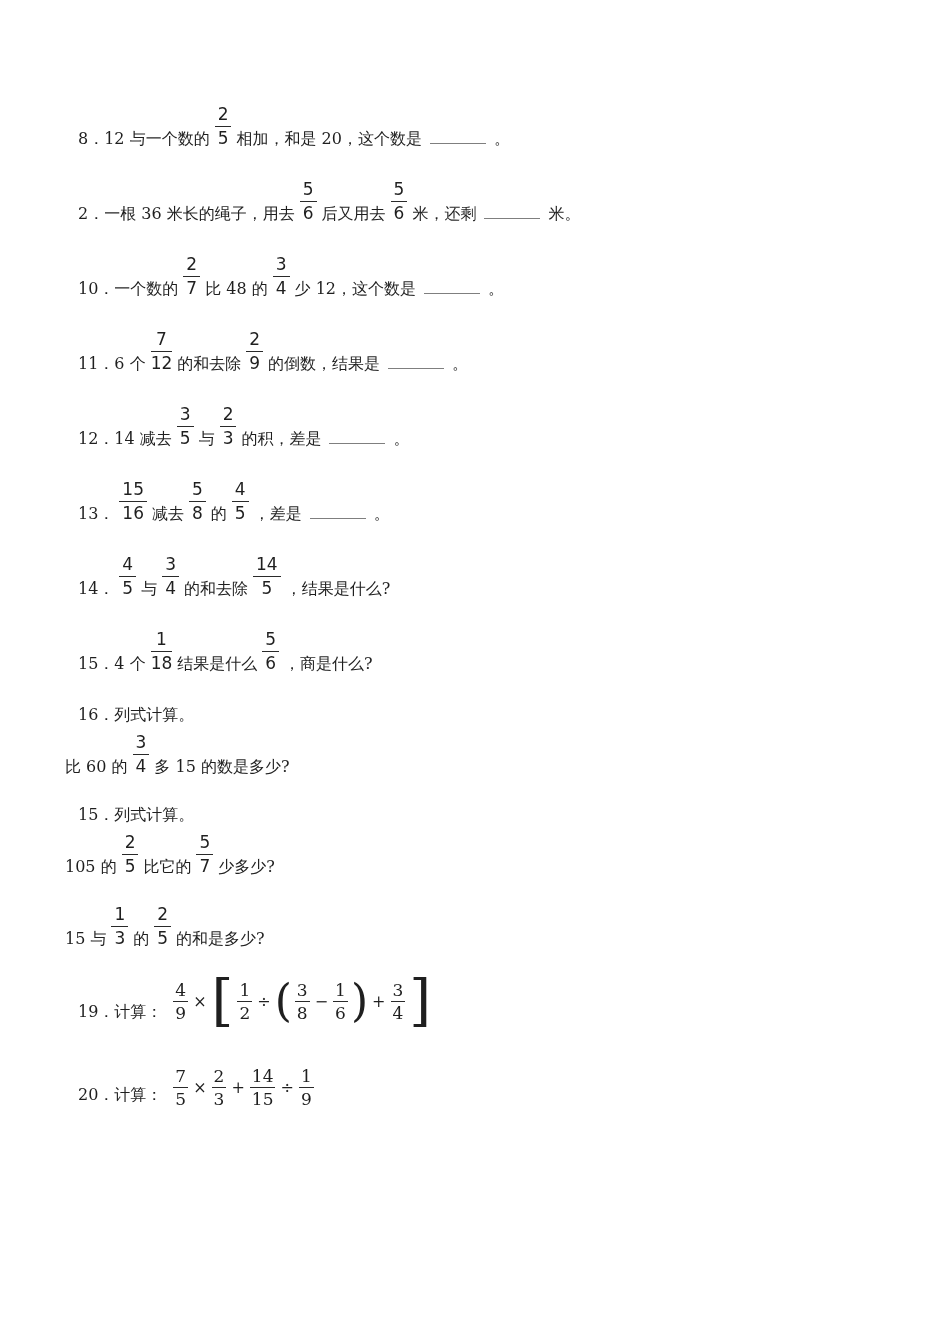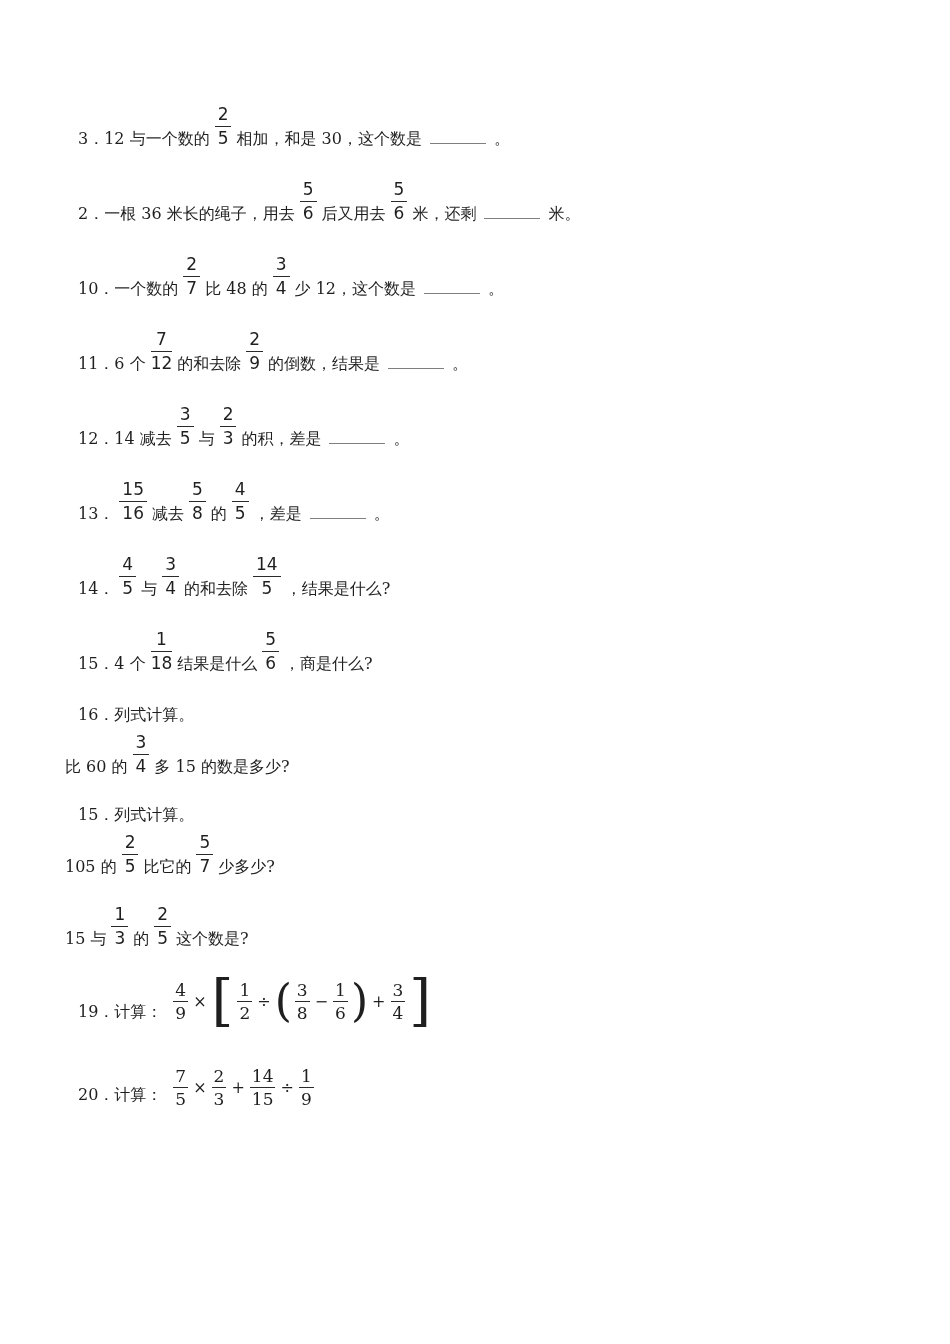--- a/index.html
+++ b/index.html
@@ -47,21 +47,21 @@
   .fence{line-height:0.9;font-weight:400;color:#1f1f1f;}
   .fence.sq{font-size:56px;margin:0 2px;}
   .fence.rd{font-size:44px;margin:0 1px;}
 </style>
 </head>
 <body>
 
 <div class="page">
   <div class="content" id="plist">
       <div class="prob">
-        <div class="line numbered"><span class="run">3．12 与一个数的</span><span class="frac"><span class="num">2</span><span class="den">5</span></span><span class="run">相加，和是 30，这个数是</span><span class="blank"></span><span class="run">。</span></div>
+        <div class="line numbered"><span class="run">8．12 与一个数的</span><span class="frac"><span class="num">2</span><span class="den">5</span></span><span class="run">相加，和是 20，这个数是</span><span class="blank"></span><span class="run">。</span></div>
       </div>
       <div class="prob">
         <div class="line numbered"><span class="run">2．一根 36 米长的绳子，用去</span><span class="frac"><span class="num">5</span><span class="den">6</span></span><span class="run">后又用去</span><span class="frac"><span class="num">5</span><span class="den">6</span></span><span class="run">米，还剩</span><span class="blank"></span><span class="run">米。</span></div>
       </div>
       <div class="prob">
         <div class="line numbered"><span class="run">10．一个数的</span><span class="frac"><span class="num">2</span><span class="den">7</span></span><span class="run">比 48 的</span><span class="frac"><span class="num">3</span><span class="den">4</span></span><span class="run">少 12，这个数是</span><span class="blank"></span><span class="run">。</span></div>
       </div>
       <div class="prob">
         <div class="line numbered"><span class="run">11．6 个</span><span class="frac"><span class="num">7</span><span class="den">12</span></span><span class="run">的和去除</span><span class="frac"><span class="num">2</span><span class="den">9</span></span><span class="run">的倒数，结果是</span><span class="blank"></span><span class="run">。</span></div>
       </div>
@@ -79,21 +79,21 @@
       </div>
       <div class="prob listed">
         <div class="line numbered head">16．列式计算。</div>
         <div class="line cont"><span class="run">比 60 的</span><span class="frac"><span class="num">3</span><span class="den">4</span></span><span class="run">多 15 的数是多少?</span></div>
       </div>
       <div class="prob listed">
         <div class="line numbered head">15．列式计算。</div>
         <div class="line cont"><span class="run">105 的</span><span class="frac"><span class="num">2</span><span class="den">5</span></span><span class="run">比它的</span><span class="frac"><span class="num">5</span><span class="den">7</span></span><span class="run">少多少?</span></div>
       </div>
       <div class="prob listed">
-        <div class="line cont"><span class="run">15 与</span><span class="frac"><span class="num">1</span><span class="den">3</span></span><span class="run">的</span><span class="frac"><span class="num">2</span><span class="den">5</span></span><span class="run">这个数是?</span></div>
+        <div class="line cont"><span class="run">15 与</span><span class="frac"><span class="num">1</span><span class="den">3</span></span><span class="run">的</span><span class="frac"><span class="num">2</span><span class="den">5</span></span><span class="run">的和是多少?</span></div>
       </div>
       <div class="prob frow">
         <span class="flabel">19．计算：</span>
         <span class="mrow">
           <span class="mfrac">
             <span class="num">4</span>
             <span class="den">9</span>
           </span>
           <span class="op">×</span>
           <span class="fence sq">[</span>

